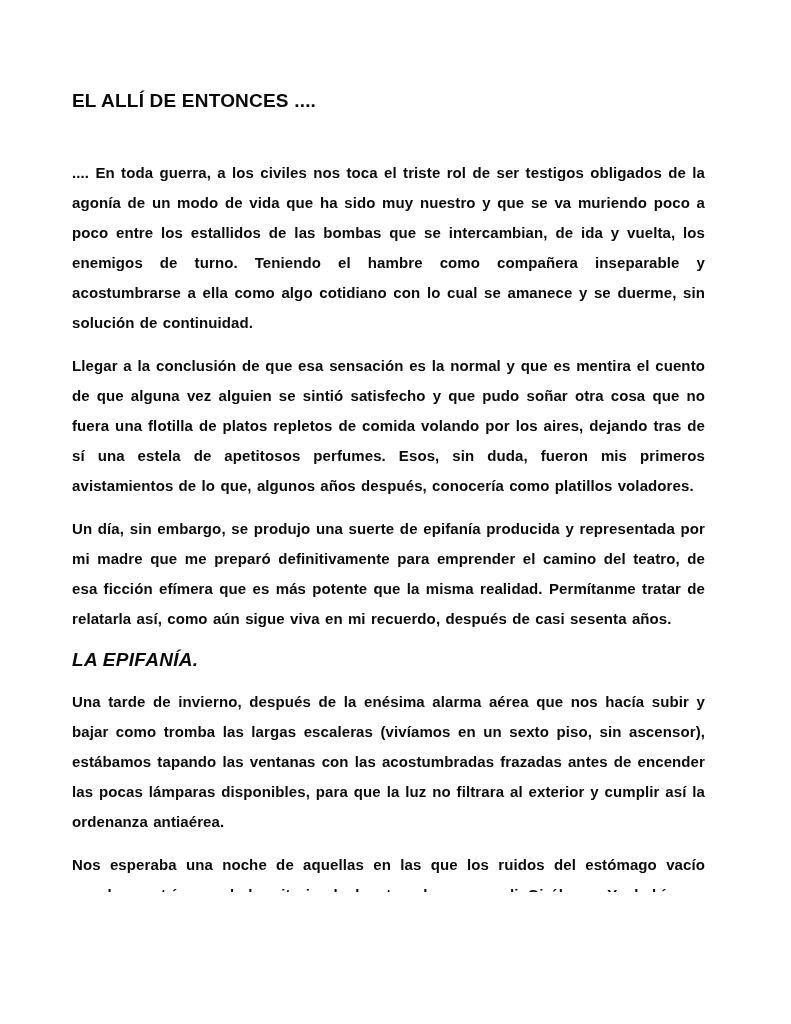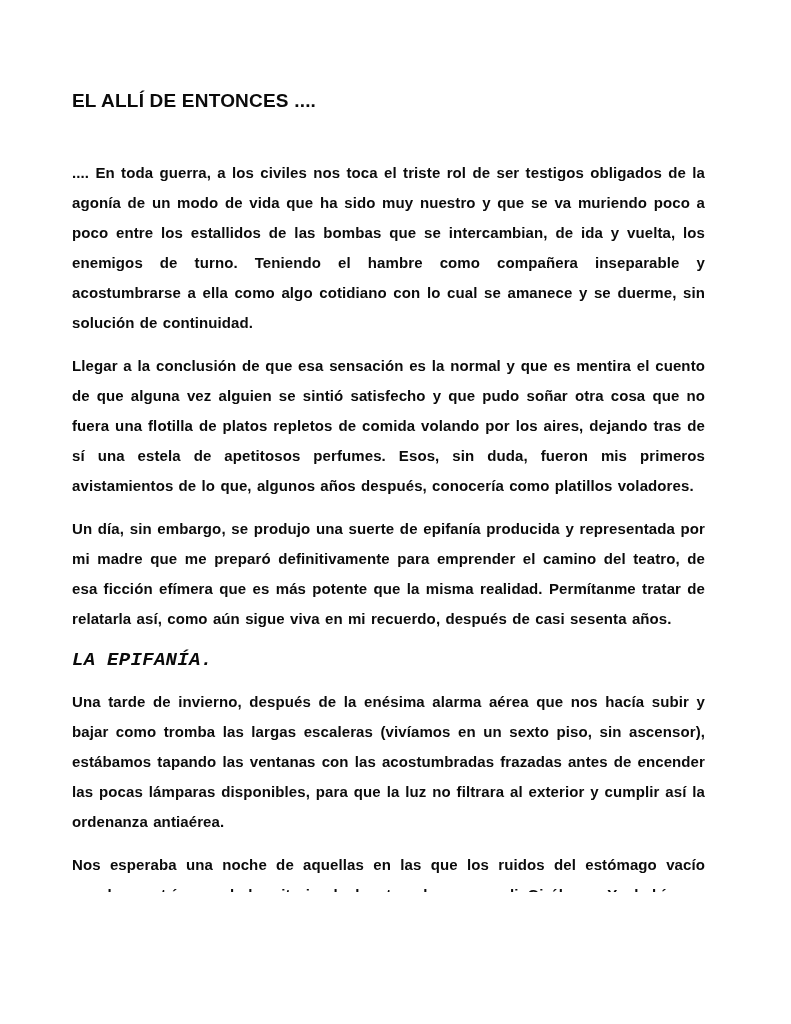--- a/index.html
+++ b/index.html
@@ -44,21 +44,20 @@
   }
   .para.justify-last {
     text-align-last: justify;
   }
   .section-heading {
     margin: 2px 0 14px 0;
     font-size: 19px;
     line-height: 26px;
     font-style: italic;
     letter-spacing: 0.3px;
-    font-family: Liberation Mono, monospace;
   }
 </style>
 </head>
 <body>
 
 <div class="page">
   <div class="content">
 
     <h1 class="doc-title">
       <span class="title-line">EL ALLÍ DE ENTONCES ....</span>

